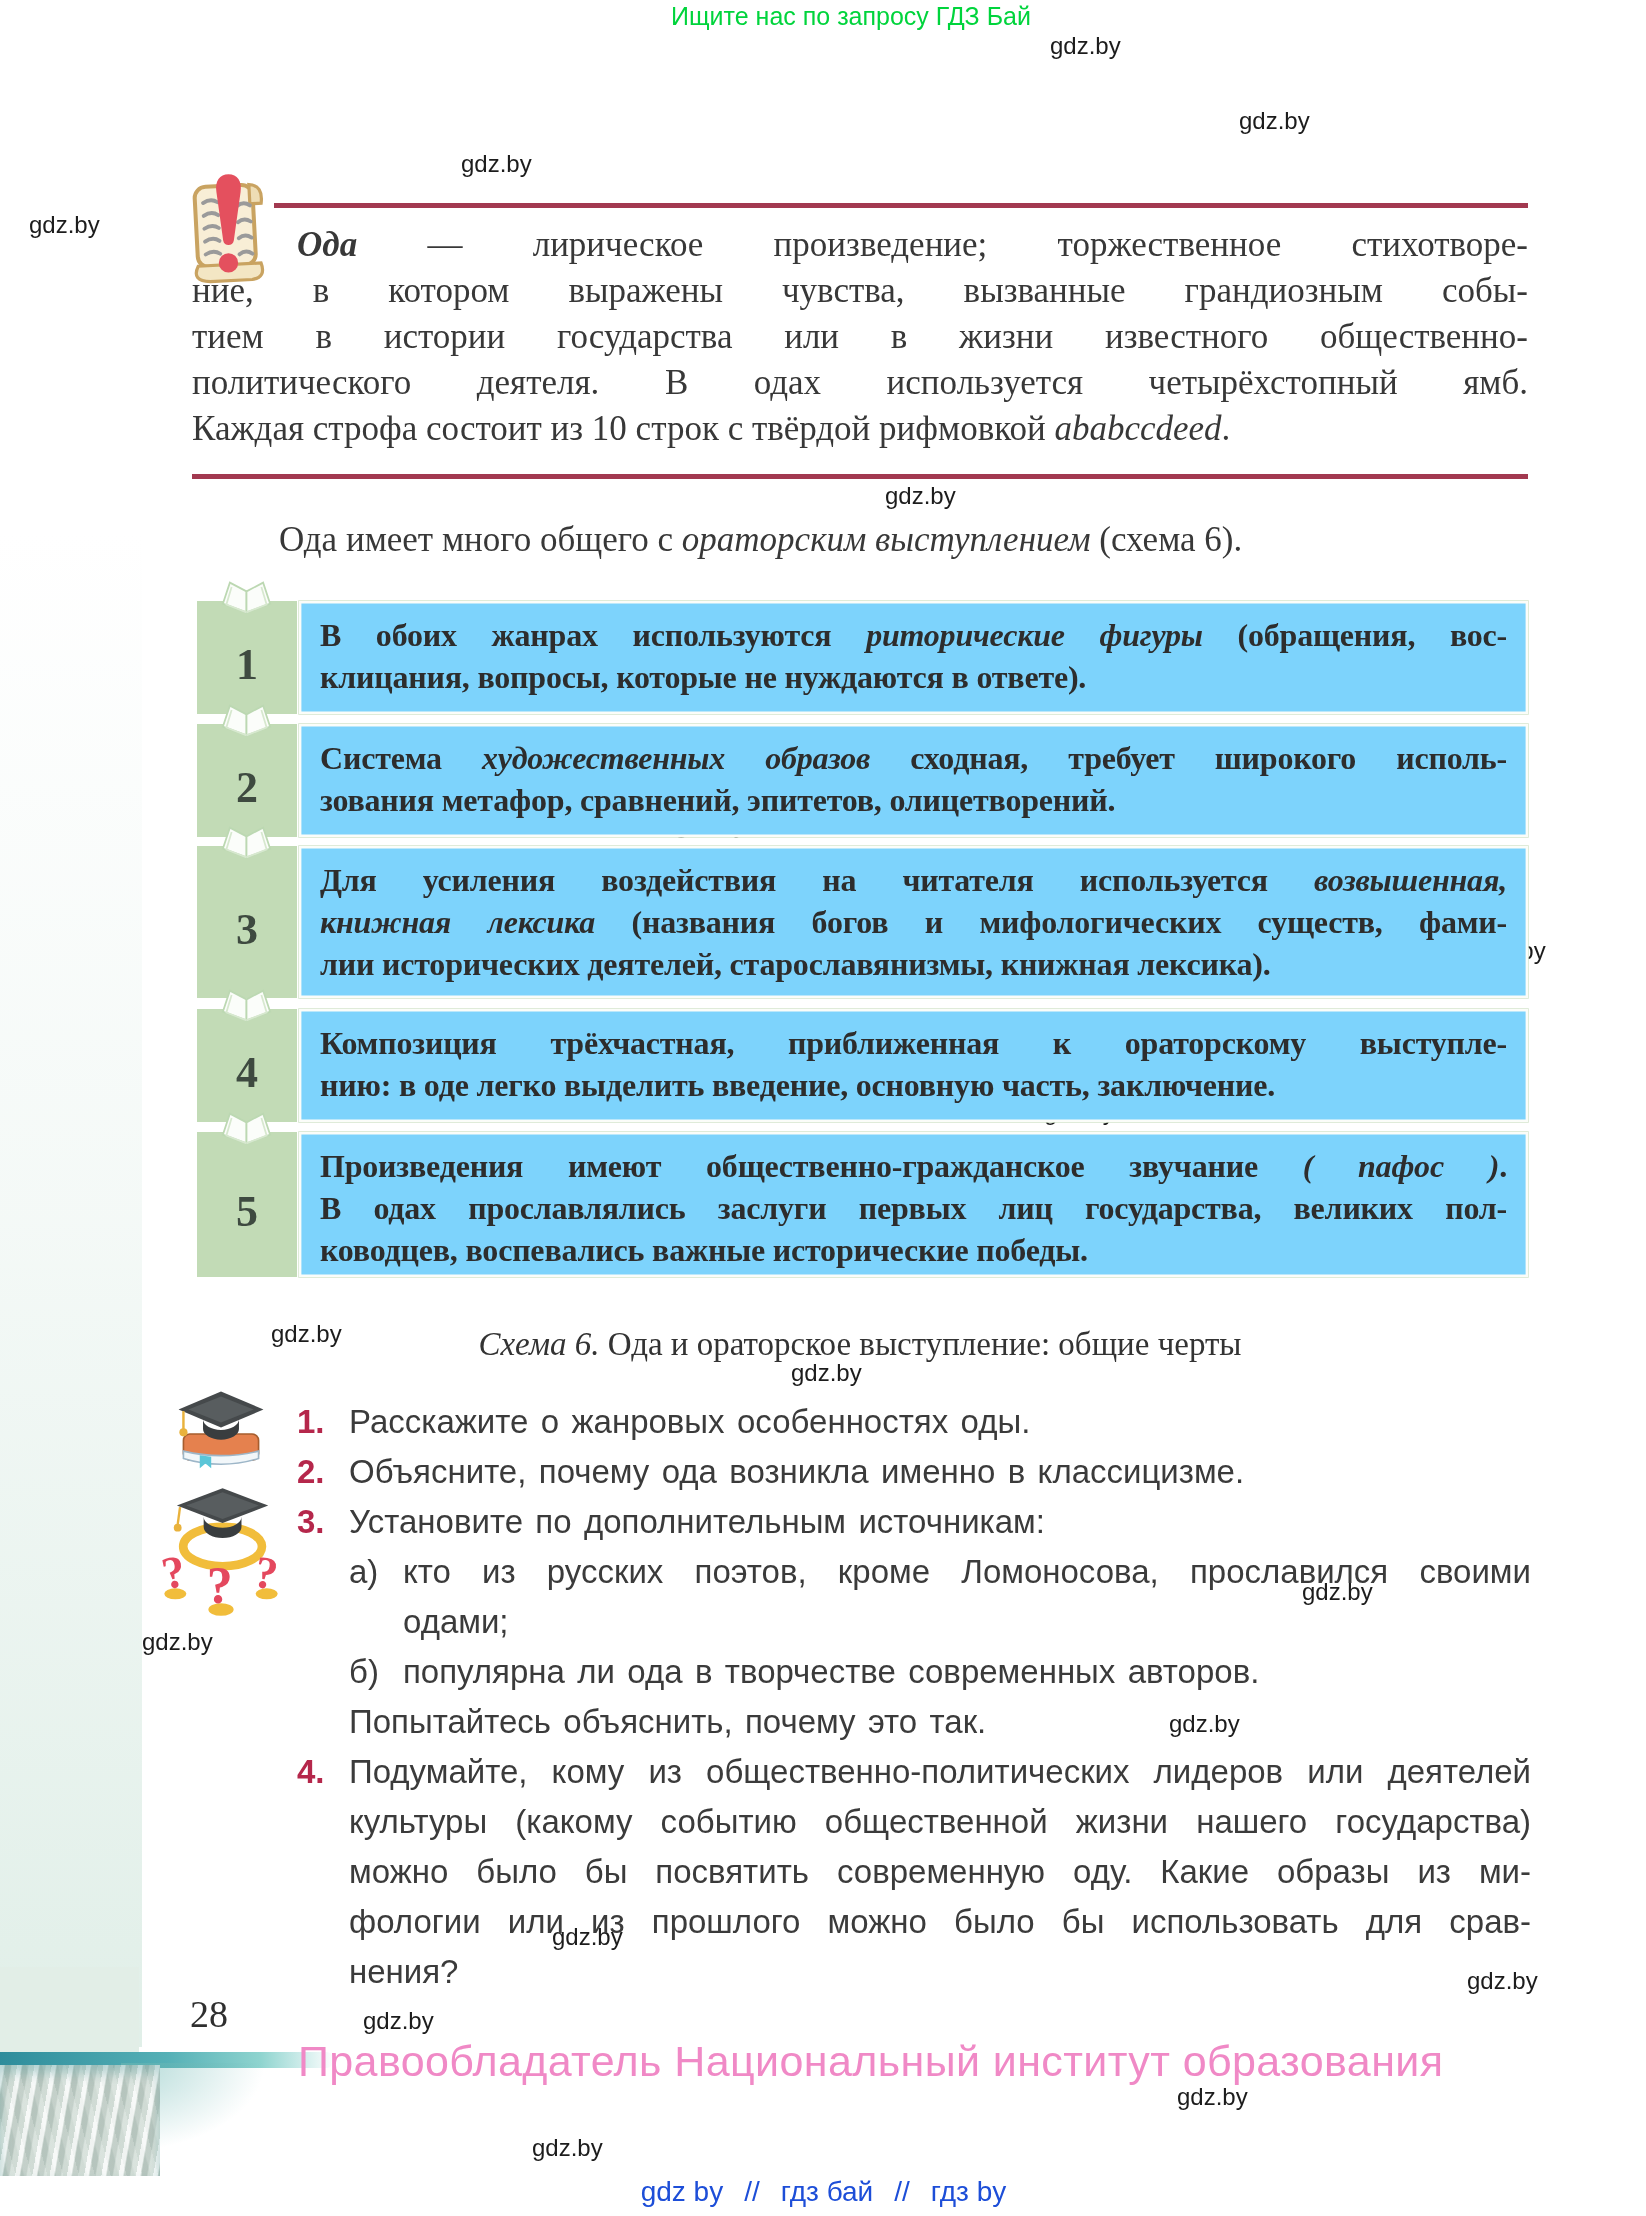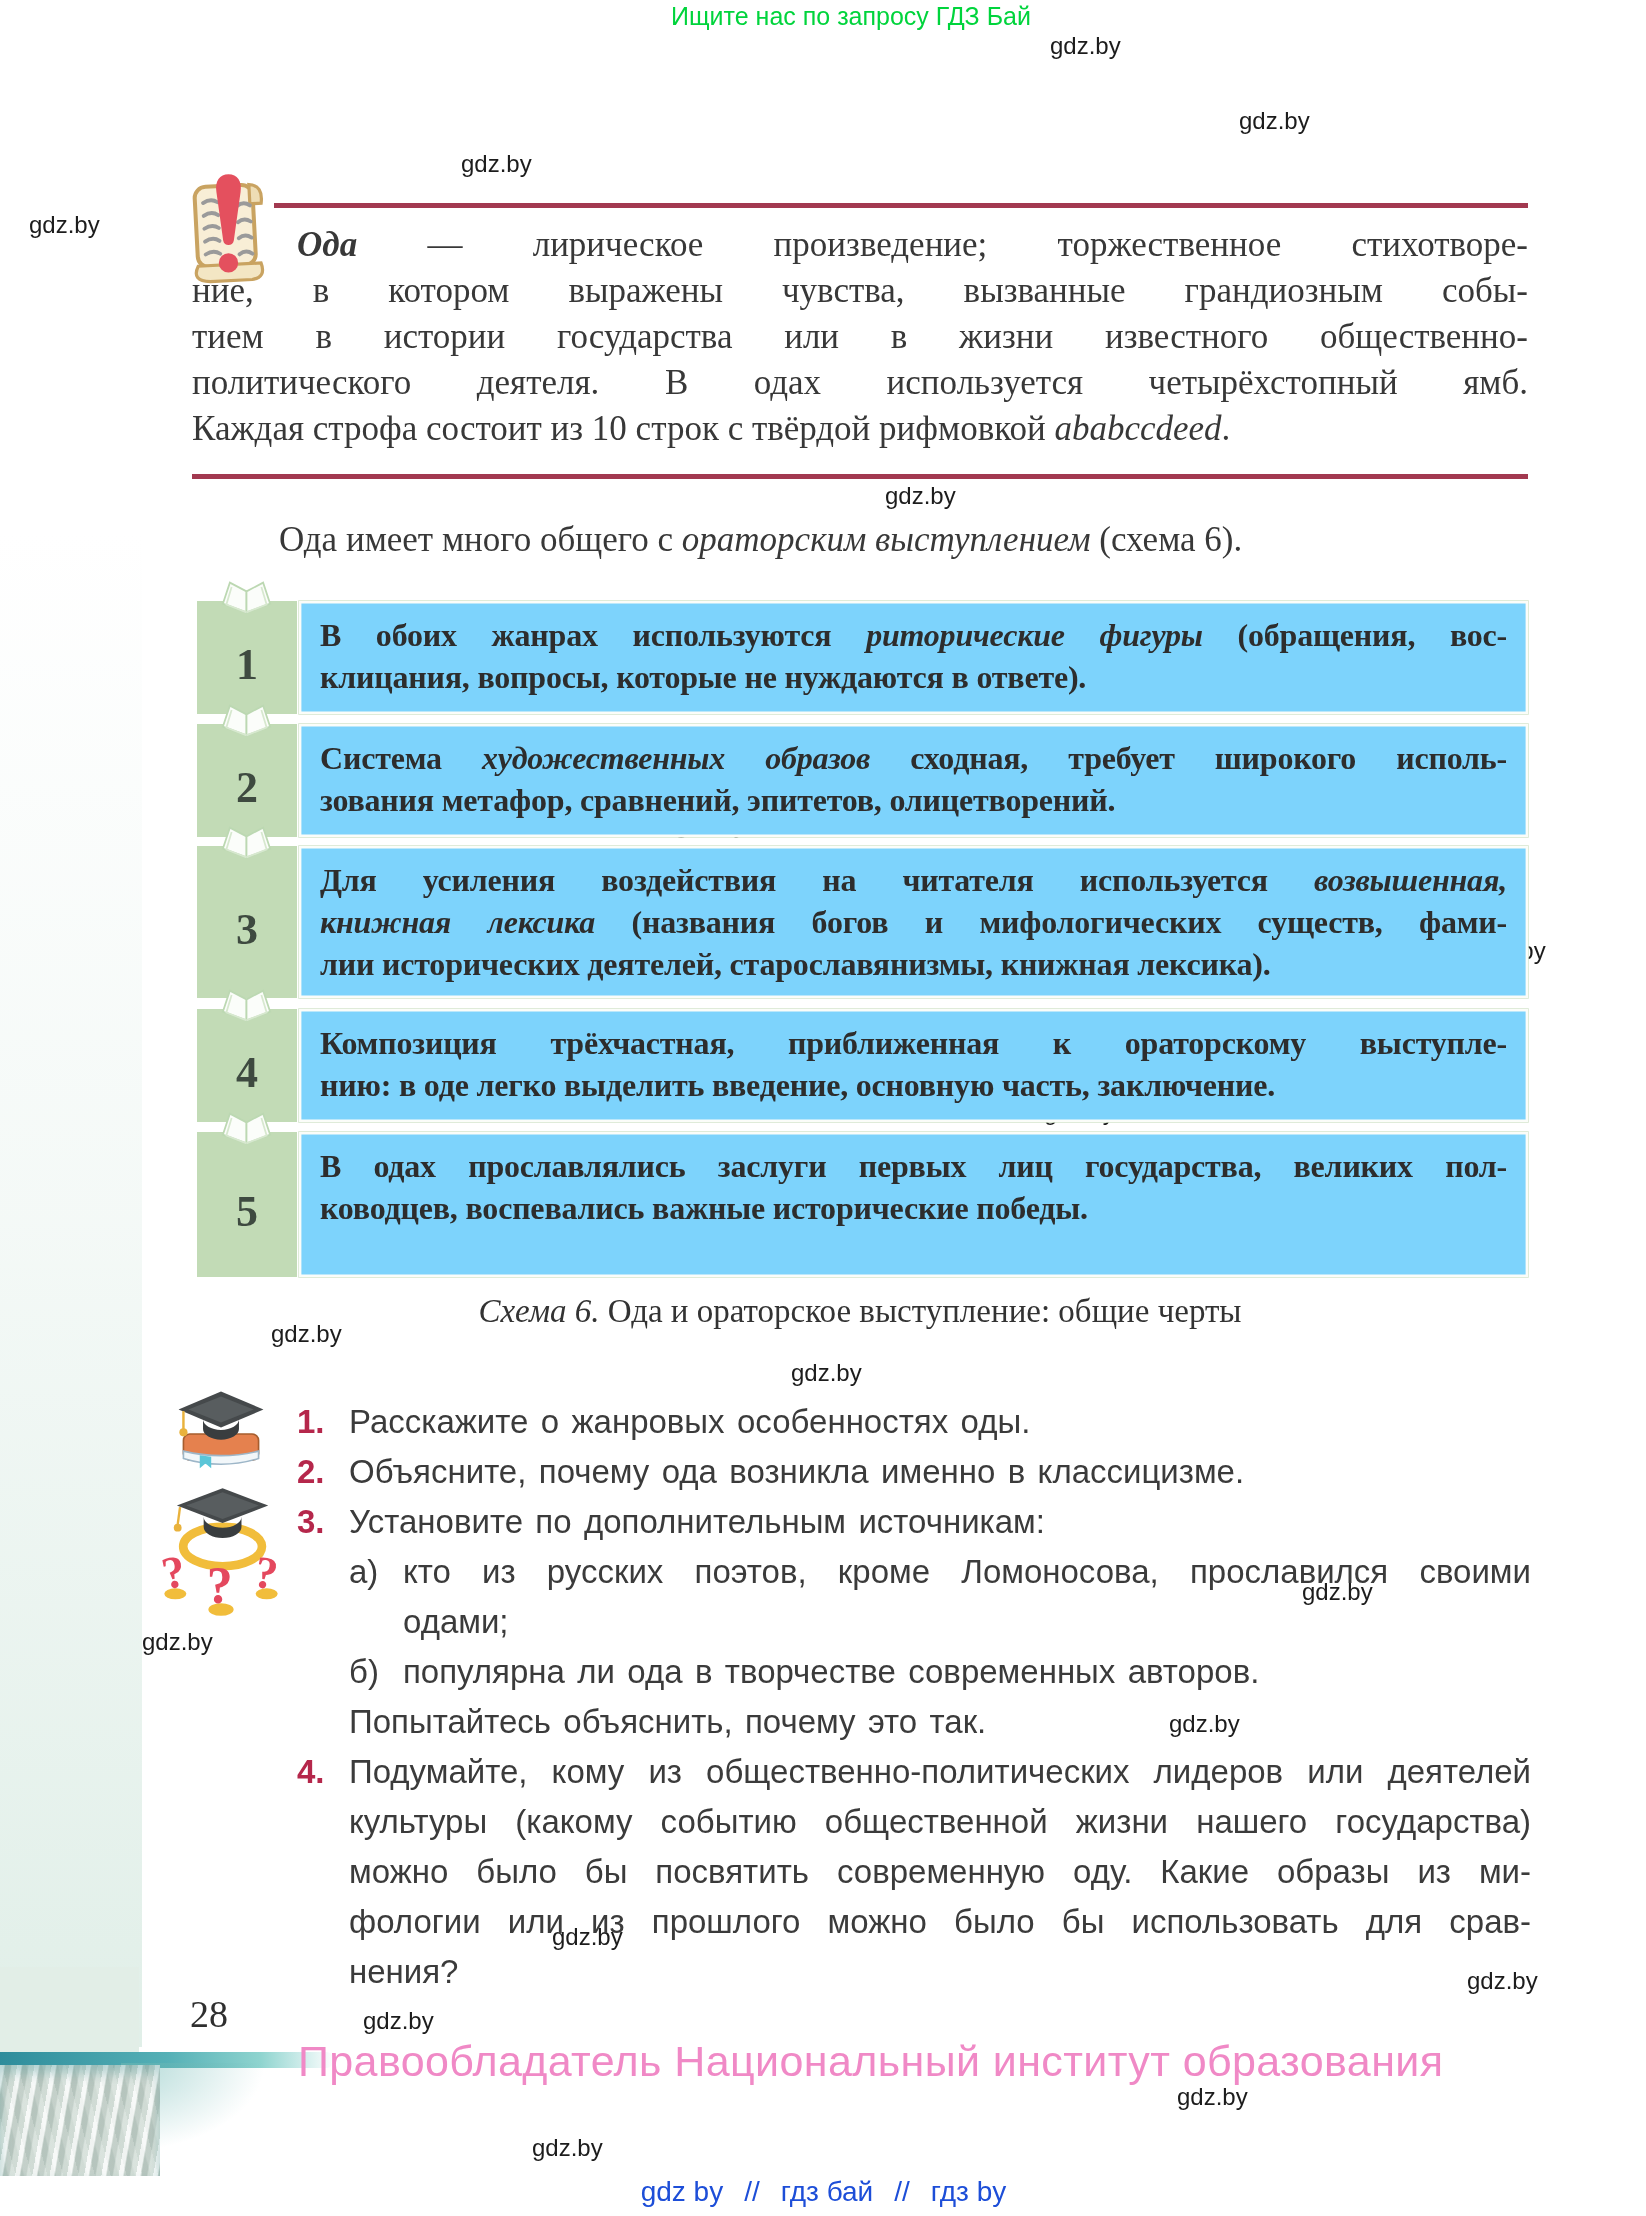--- a/index.html
+++ b/index.html
@@ -36,21 +36,21 @@
   
   .srow{position:absolute;left:197px;width:1331px;}
   .tab{position:absolute;left:0;top:0;bottom:0;width:100px;background:#c2dbb6;
        display:flex;align-items:center;justify-content:center;}
   .tabnum{font-size:44px;font-weight:700;color:#3e4a40;margin-top:14.5px;}
   .bookglyph{position:absolute;top:-21px;left:3.2px;width:93px;height:35px;}
   .rbody{position:absolute;left:102px;right:0;top:0;bottom:0;background:#7dd3fc;
          box-shadow:0 0 0 0.8px #d8e7d0, inset 0 0 0 2.4px #fbfdf9;padding:13px 21px 0 21px;box-sizing:border-box;}
   .rline{font-size:32px;line-height:42px;height:42px;font-weight:700;letter-spacing:-0.2px;color:#2d2d2d;white-space:nowrap;}
   .rline.j{white-space:normal;text-align:justify;text-align-last:justify;}
-  .caption{position:absolute;left:192px;top:1293px;width:1336px;text-align:center;font-size:33px;color:#333;}
+  .caption{position:absolute;left:192px;top:1326px;width:1336px;text-align:center;font-size:33px;color:#333;}
 
   
   .qnum{position:absolute;font-family:"Liberation Sans",sans-serif;font-size:33px;line-height:45px;
         color:#b5274b;font-weight:700;}
   .qmark{position:absolute;font-family:"Liberation Sans",sans-serif;font-size:33px;line-height:45px;color:#3b3b3b;}
   .qtext{position:absolute;font-family:"Liberation Sans",sans-serif;font-size:33px;line-height:45px;
          color:#3b3b3b;word-spacing:3.2px;white-space:nowrap;}
   .qtext.j{white-space:normal;width:1182px;text-align:justify;text-align-last:justify;}
   .qtext.jn{white-space:normal;width:1128px;text-align:justify;text-align-last:justify;}
 
@@ -203,20 +203,21 @@
     <div class="tab">
       <svg class="bookglyph" viewBox="0 0 64 40">
         <path d="M32 37 L5 27 L13 3 L32 13 Z" fill="#fbfdfa" stroke="#bcd8b2" stroke-width="2"></path>
         <path d="M32 37 L59 27 L51 3 L32 13 Z" fill="#fbfdfa" stroke="#bcd8b2" stroke-width="2"></path>
         <path d="M32 37 L9 28 L15 8" fill="none" stroke="#d7e8cf" stroke-width="2"></path>
         <path d="M32 37 L55 28 L49 8" fill="none" stroke="#d7e8cf" stroke-width="2"></path>
       </svg>
       <span class="tabnum">5</span>
     </div>
     <div class="rbody">
+      <div class="rline j"><span>Произведения имеют общественно-гражданское звучание </span><i>( пафос )</i><span>.</span></div>
       <div class="rline j"><span>В одах прославлялись заслуги первых лиц государства, великих пол-</span></div>
       <div class="rline"><span>ководцев, воспевались важные исторические победы.</span></div>
     </div>
   </div>
 
   <div class="caption"><i>Схема 6.</i><span> Ода и ораторское выступление: общие черты</span></div>
 
   <svg class="icon" style="left:171px;top:1385px;width:100px;height:98px" viewBox="0 0 120 120">
     <rect x="14" y="60" width="92" height="32" rx="8" fill="#e5814e" stroke="#a65d2e" stroke-width="2"></rect>
     <path d="M14 90 q46 14 92 0 l0 -9 q-46 11 -92 0 z" fill="#f2f7fa" stroke="#9db6c8" stroke-width="2"></path>

